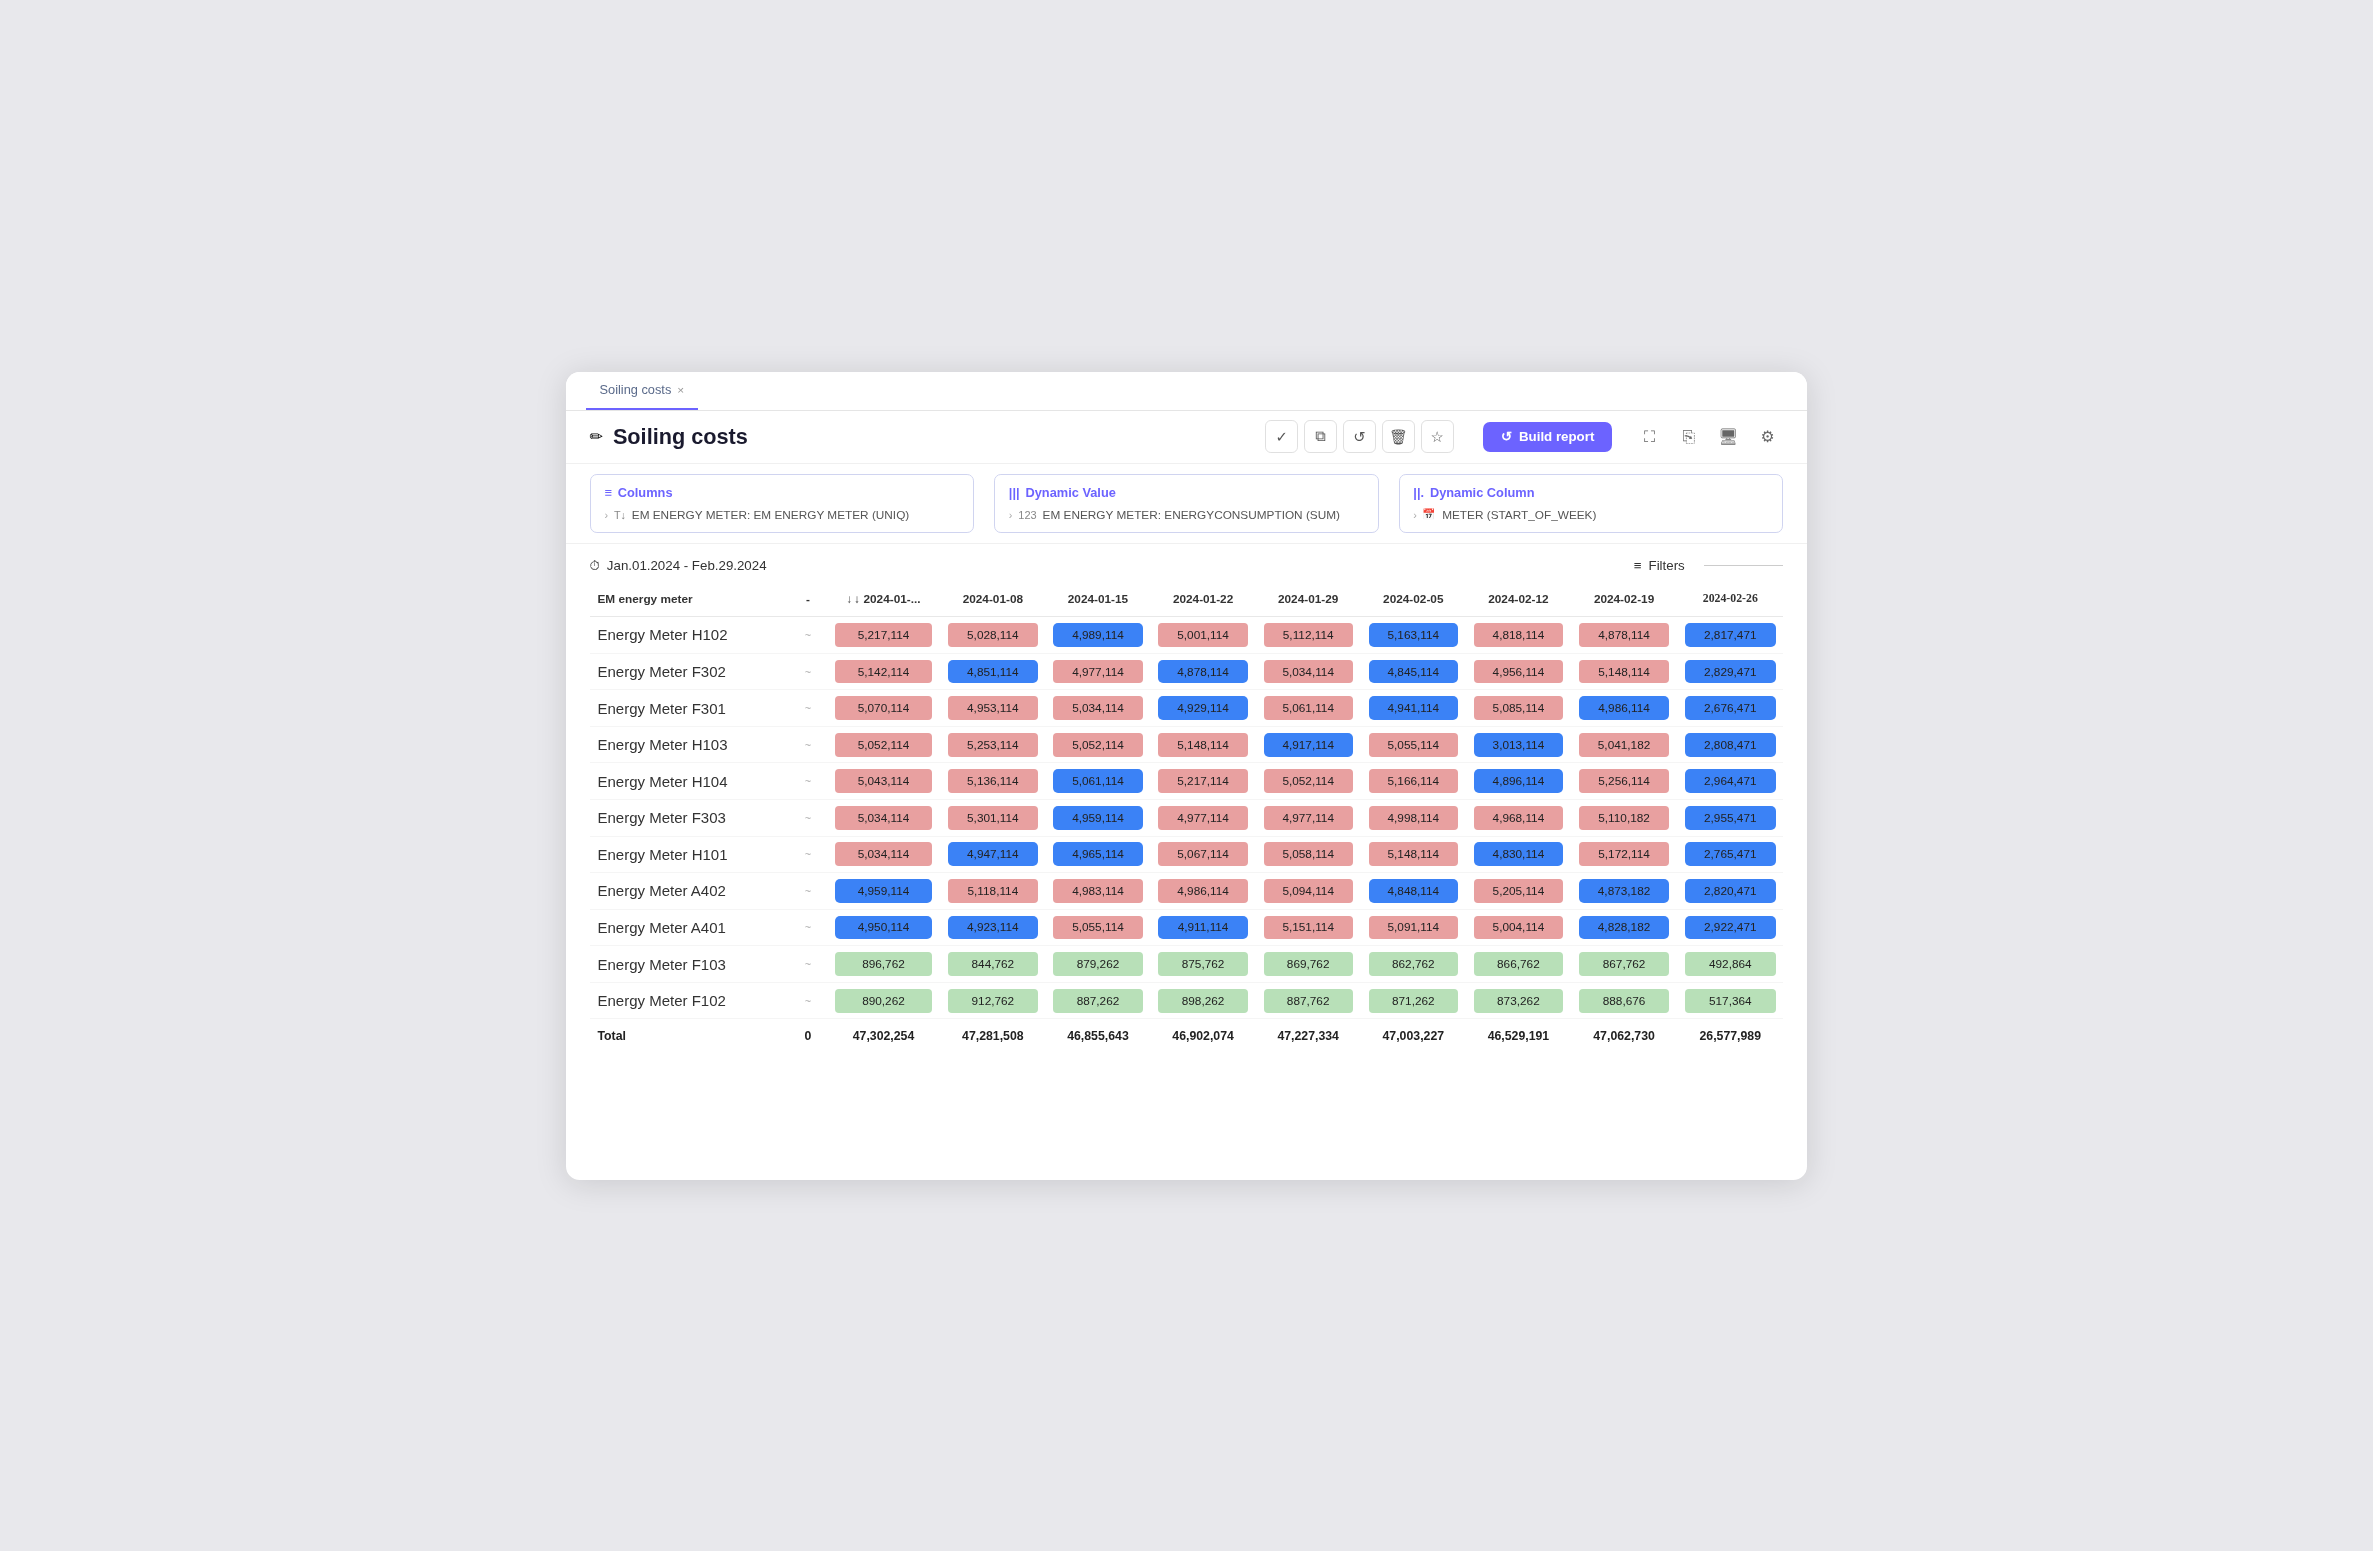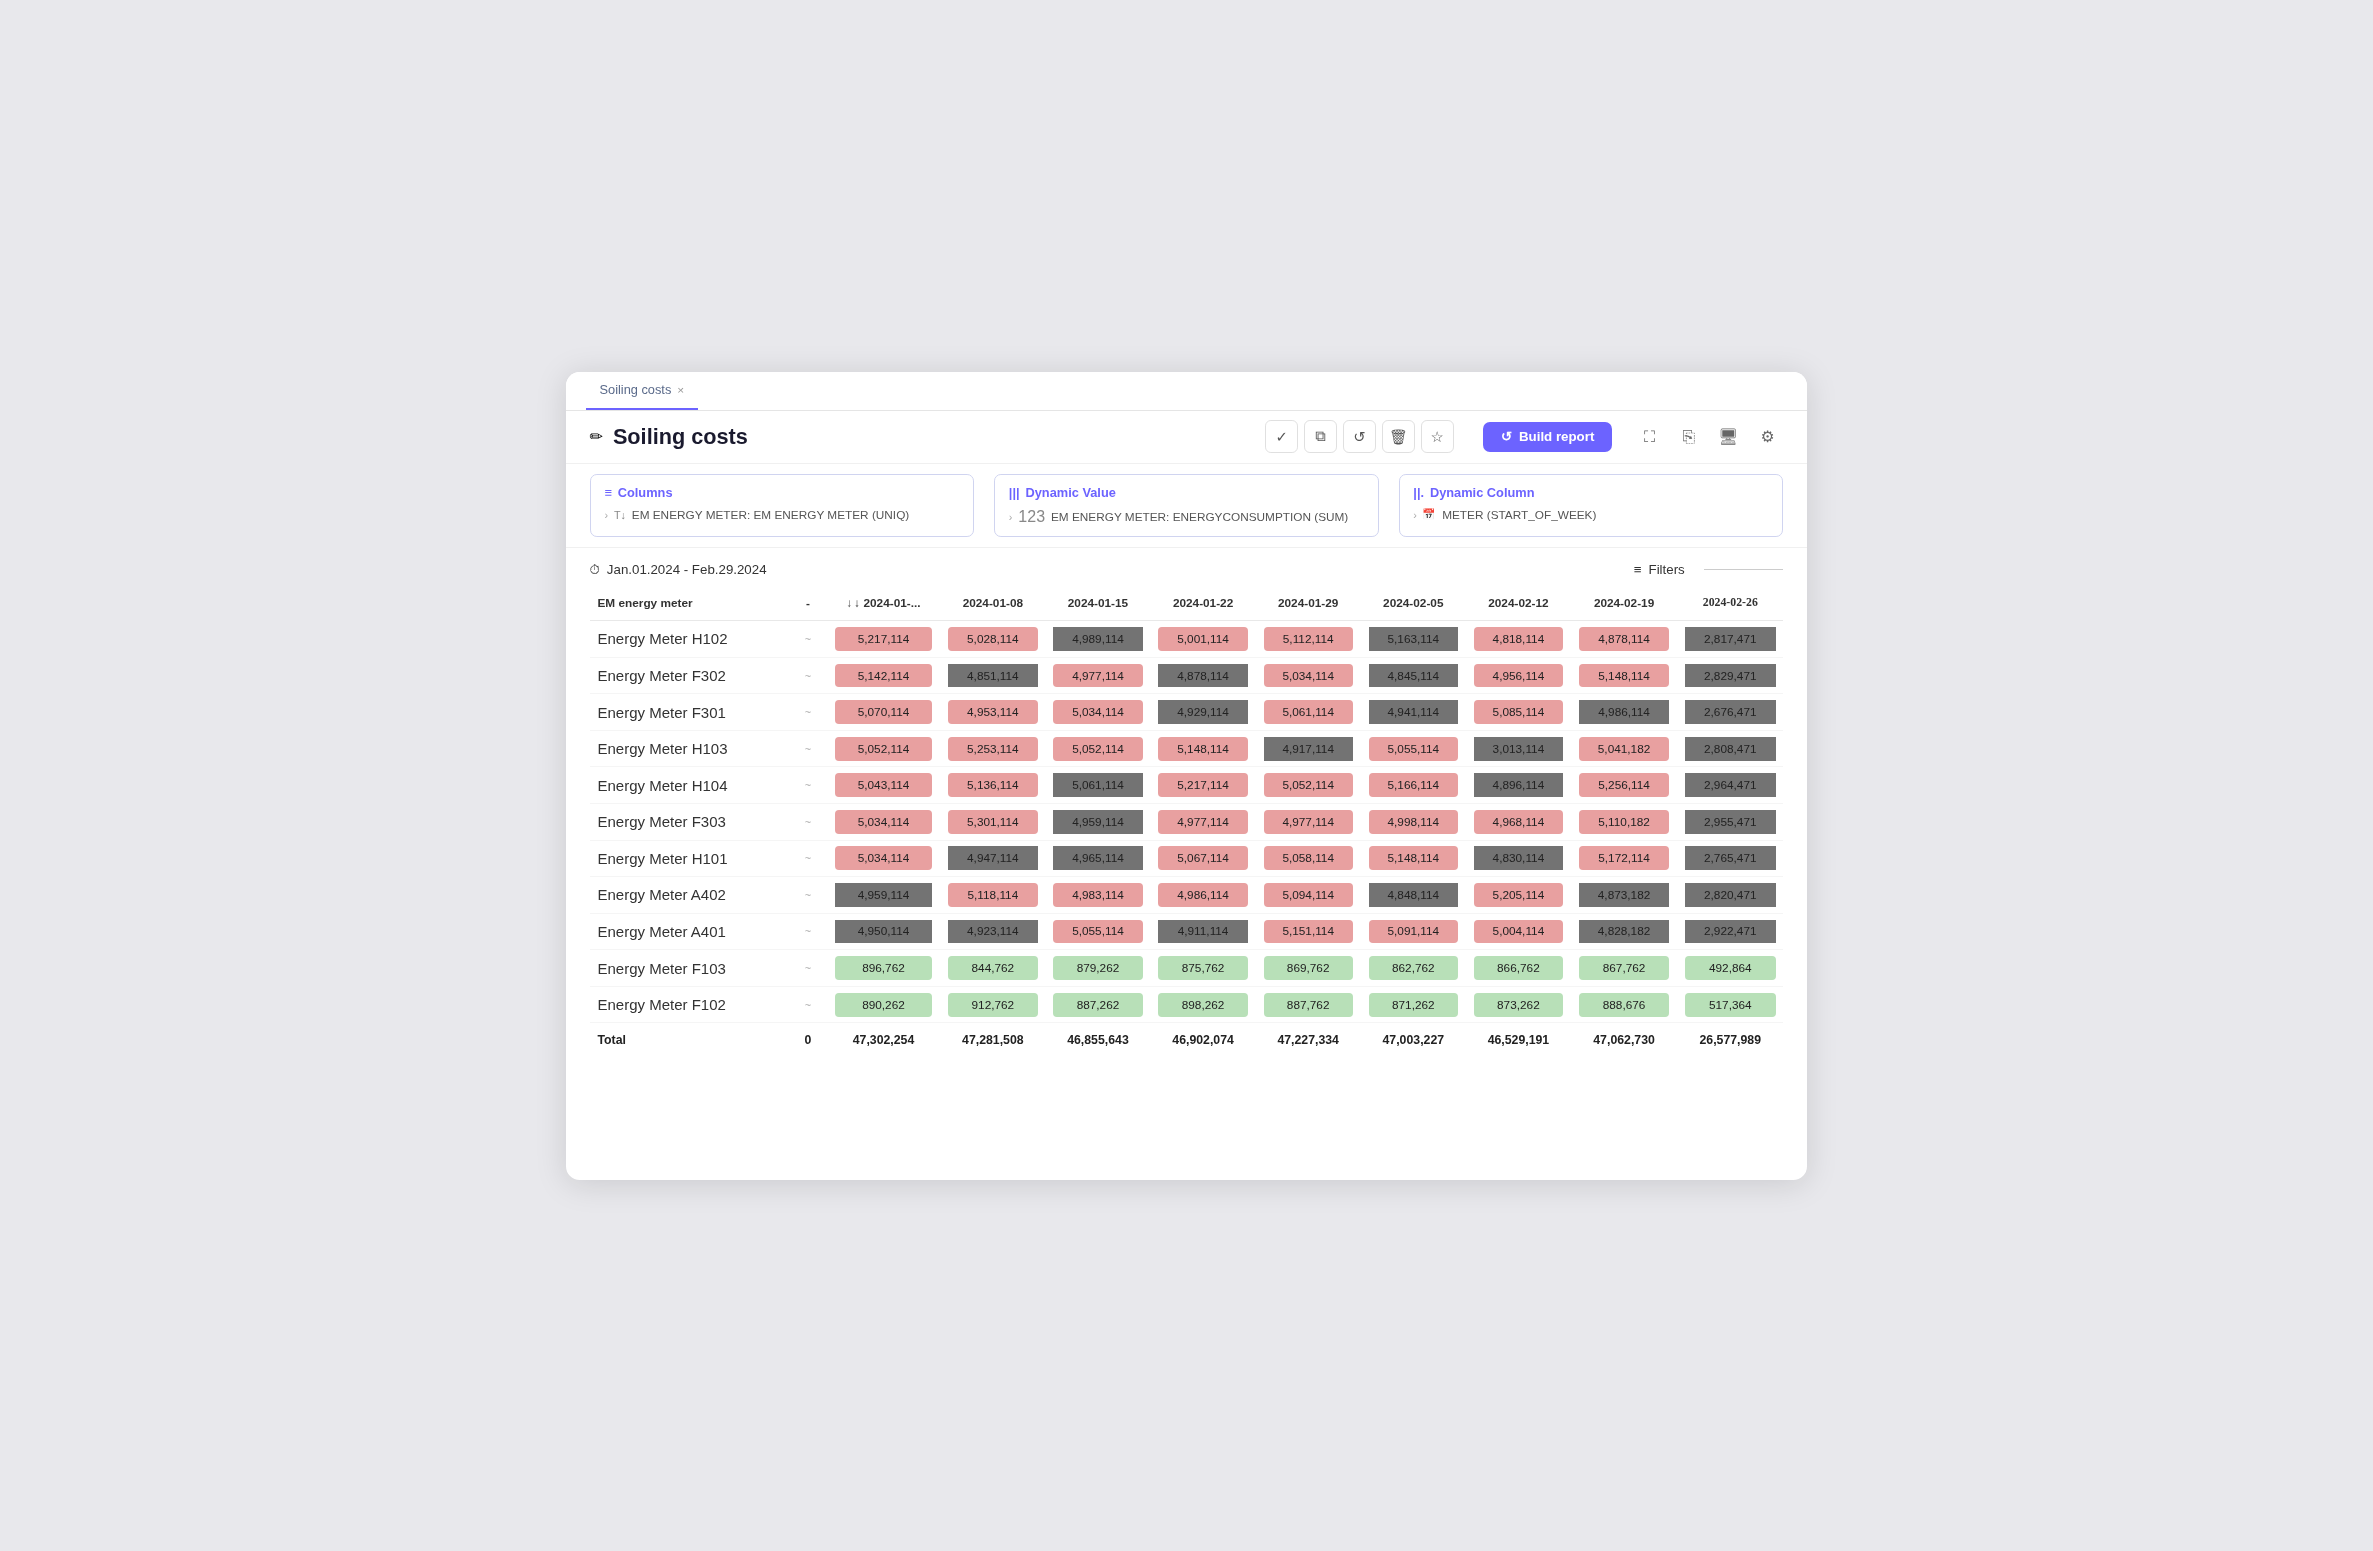--- a/index.html
+++ b/index.html
@@ -215,22 +215,22 @@
     }
     .cell-red {
       background: #e8a0a0;
       border-radius: 3.9px;
       padding: 4.9px 7.9px;
       display: inline-block;
       width: 100%;
       text-align: center;
     }
     .cell-yellow {
-      background: #737373;
-      border-radius: 0;
+      background: #3b82f6;
+      border-radius: 5px;
       padding: 4.9px 7.9px;
       display: inline-block;
       width: 100%;
       text-align: center;
     }
     .cell-green {
       background: #b8e0b8;
       border-radius: 3.9px;
       padding: 4.9px 7.9px;
       display: inline-block;
@@ -296,21 +296,21 @@
       </div>
     </div>
     <div class="col-section-spacer"></div>
     <div class="col-section">
       <div class="col-section-header">
         <span>|||</span>
         <span>Dynamic Value</span>
       </div>
       <div class="col-section-row">
         <span class="chevron">›</span>
-        <span style="font-size:16px;color:#888;">123</span>
+        <span style="font-size:11px;color:#888;">123</span>
         <span>EM ENERGY METER: ENERGYCONSUMPTION (SUM)</span>
       </div>
     </div>
     <div class="col-section-spacer"></div>
     <div class="col-section">
       <div class="col-section-header">
         <span style="color:#6c63ff;">||.</span>
         <span>Dynamic Column</span>
       </div>
       <div class="col-section-row">

